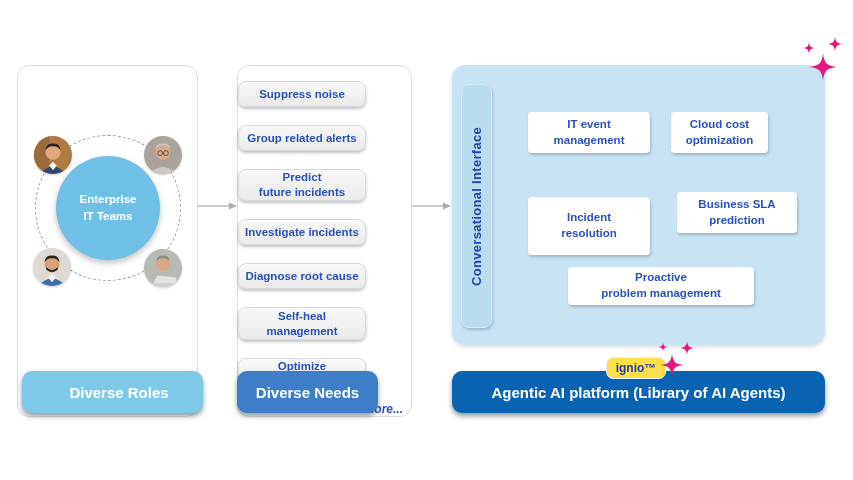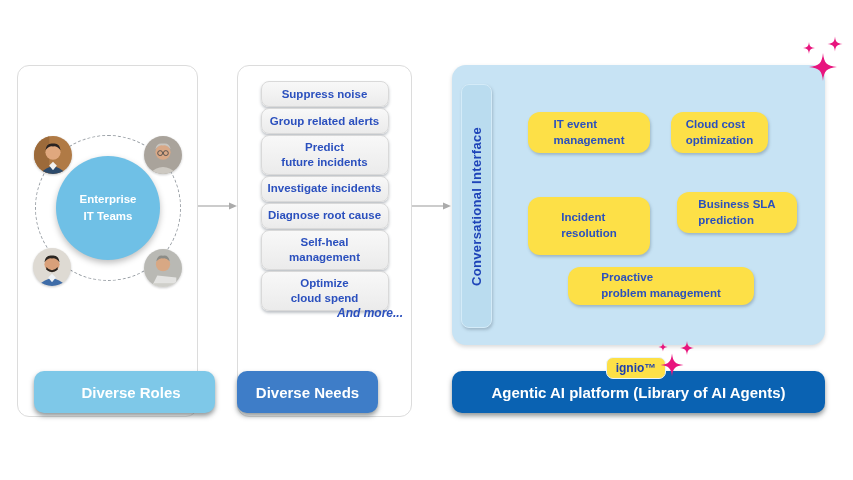--- a/index.html
+++ b/index.html
@@ -5,21 +5,21 @@
   * { box-sizing: border-box; margin: 0; padding: 0; }
   html, body { width: 853px; height: 480px; background: #ffffff; overflow: hidden;
     font-family: "Liberation Sans", sans-serif; }
   .canvas { position: relative; width: 853px; height: 480px; background: #ffffff; }
 
   
   .panel { position: absolute; top: 65px; background: #ffffff; border: 1px solid #dcdcdc;
     border-radius: 12px; }
   .panel.left { left: 17px; width: 181px; height: 352px; }
   .panel.mid  { left: 237px; width: 175px; height: 352px;
-    display: flex; flex-direction: column; align-items: center; gap: 1px; padding-top: 15px; }
+    display: flex; flex-direction: column; align-items: flex-start; gap: 18px; padding-top: 15px; }
 
   
   .dashed-circle { position: absolute; left: 17px; top: 69px; width: 146px; height: 146px;
     border: 1.6px dashed #9aa0a6; border-radius: 50%; }
   .core-circle { position: absolute; left: 38px; top: 90px; width: 104px; height: 104px;
     border-radius: 50%; background: #6fc0e6; box-shadow: 0 3px 6px rgba(0,0,0,0.25);
     display: flex; align-items: center; justify-content: center; z-index: 3; }
   .core-circle span { color: #ffffff; font-weight: bold; font-size: 11.5px; line-height: 1.5;
     text-align: center; white-space: pre-line; }
   .avatar { position: absolute; width: 38px; height: 38px; z-index: 2; }
@@ -37,38 +37,38 @@
     color: #2b50be; font-weight: bold; font-size: 11.5px; line-height: 1.3;
     text-align: center; white-space: pre-line; }
   .more-label { align-self: flex-end; margin: -6px 8px 0 0;
     color: #2b50be; font-weight: bold; font-style: italic; font-size: 12px; }
 
   
   .bar { position: absolute; top: 371px; height: 42px; border-radius: 10px;
     display: flex; align-items: center; justify-content: center;
     color: #ffffff; font-weight: bold; font-size: 15px;
     box-shadow: 0 3px 5px rgba(55,65,70,0.55); z-index: 4; }
-  .roles-bar   { left: 34px;  width: 181px; background: #7ec8e8; padding-left: 13px; }
+  .roles-bar   { left: 22px;  width: 181px; background: #7ec8e8; padding-left: 13px; }
   .needs-bar   { left: 237px; width: 141px; background: #3e7dc8; }
   .agentic-bar { left: 452px; width: 373px; background: #0a62b2; }
 
   
   .platform { position: absolute; left: 452px; top: 65px; width: 373px; height: 280px;
     background: #c7e3f4; border-radius: 14px; box-shadow: 0 2px 4px rgba(0,0,0,0.15); }
   .ci-tab { position: absolute; left: 9px; top: 19px; width: 31px; height: 244px;
     background: #badcef; border: 1px solid #d4ebf8; border-radius: 8px;
     box-shadow: 1px 2px 3px rgba(90,110,125,0.35);
     display: flex; align-items: center; justify-content: center; }
   .ci-tab span { writing-mode: vertical-rl; transform: rotate(180deg);
     color: #1e44b8; font-weight: bold; font-size: 13px; letter-spacing: 0.3px; white-space: nowrap; }
-  .agent-box { position: absolute; background: #fde047; border-radius: 12px;
+  .agent-box { position: absolute; background: #ffffff; border-radius: 4px;
     box-shadow: 1px 2px 3px rgba(80,100,115,0.35);
     display: flex; align-items: center; justify-content: center;
     color: #2b50be; font-weight: bold; font-size: 11.5px; line-height: 1.35;
-    text-align: left; white-space: pre-line; }
+    text-align: center; white-space: pre-line; }
   .box-1 { left: 76px;  top: 47px;  width: 122px; height: 41px; }
   .box-2 { left: 219px; top: 47px;  width: 97px; height: 41px; }
   .box-3 { left: 76px;  top: 132px; width: 122px; height: 58px; }
   .box-4 { left: 225px; top: 127px; width: 120px; height: 41px; }
   .box-5 { left: 116px; top: 202px; width: 186px; height: 38px; }
 
   
   .ignio-badge { position: absolute; left: 606px; top: 357px; width: 60px; height: 22px;
     background: #fde047; border: 1px solid #e8f4fc; border-radius: 7px;
     display: flex; align-items: center; justify-content: center;

